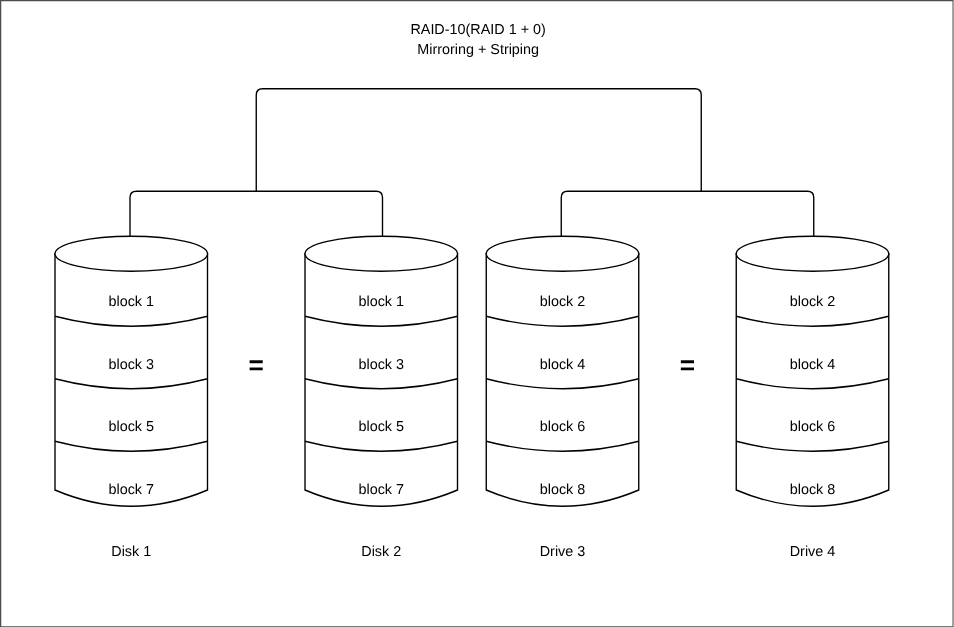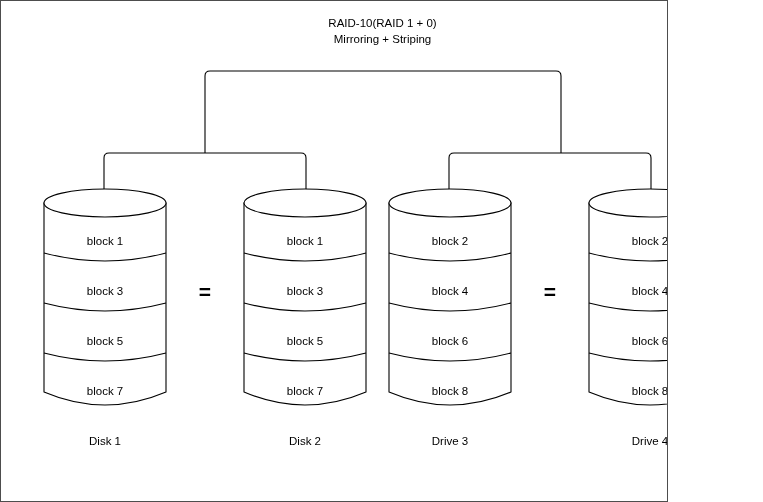--- a/index.html
+++ b/index.html
@@ -5,21 +5,21 @@
   html, body {
     margin: 0;
     padding: 0;
     background: #ffffff;
   }
   body {
     font-family: "Liberation Sans", sans-serif;
   }
   #canvas {
     position: relative;
-    width: 668px;
+    width: 763px;
     height: 502px;
     background: #ffffff;
     box-sizing: border-box;
     border: 1.5px solid #4d4d4d;
     overflow: hidden;
   }
   #diagram {
     display: block;
     width: 763px;
     height: 502px;

